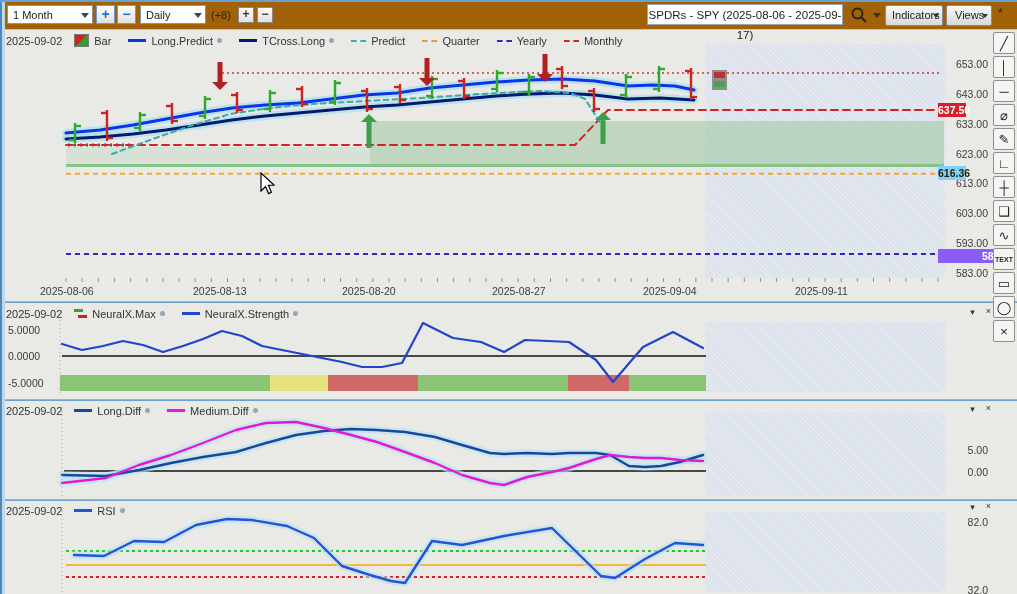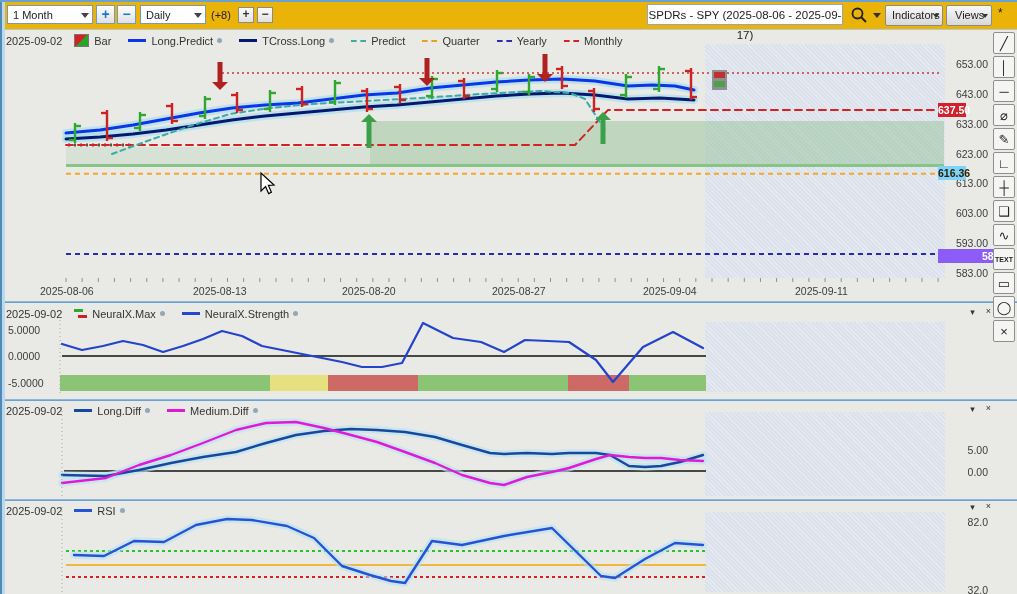--- a/index.html
+++ b/index.html
@@ -1,20 +1,20 @@
 <!DOCTYPE html>
 <html><head>
 <meta charset="utf-8">
 <style>
   html,body{margin:0;padding:0;background:#cfcfcf;}
   .window{position:relative;width:1017px;height:594px;background:#e9e9e6;overflow:hidden;
           font-family:"Liberation Sans",sans-serif;border-top:2px solid #69a2d2;box-sizing:border-box;}
   .left-edge{position:absolute;left:0;top:0;bottom:0;width:5px;z-index:20;
              background:linear-gradient(90deg,#4e8ab8 0 2px,#bcd8ea 2px 5px);}
-  .toolbar{position:absolute;left:5px;top:0;right:0;height:27px;background:#eab308;
+  .toolbar{position:absolute;left:5px;top:0;right:0;height:27px;background:#a16207;
            border-bottom:1px solid #b9c6d2;z-index:15;}
   .dd{position:absolute;height:19px;background:#fff;border:1px solid #7a96b8;font-size:11px;
       line-height:19px;padding:0 16px 0 5px;color:#222;box-sizing:border-box;}
   .dd .caret{position:absolute;right:3px;top:7px;width:0;height:0;border:4px solid transparent;border-top:5px solid #444;}
   .tbtn{position:absolute;width:19px;height:19px;background:linear-gradient(#fdfdfd,#e0e0e0);
         border:1px solid #6f9bc4;font-size:14px;font-weight:bold;text-align:center;line-height:16px;box-sizing:border-box;}
   .tbtn.blue{color:#1878d0;}
   .tbtn.small{width:16px;height:16px;border-color:#8a8a8a;color:#333;font-size:12px;line-height:13px;}
   .plain{position:absolute;font-size:11px;color:#222;}
   .titlebox{position:absolute;height:21px;background:#fff;border:1px solid #9aa6b2;font-size:11.5px;

